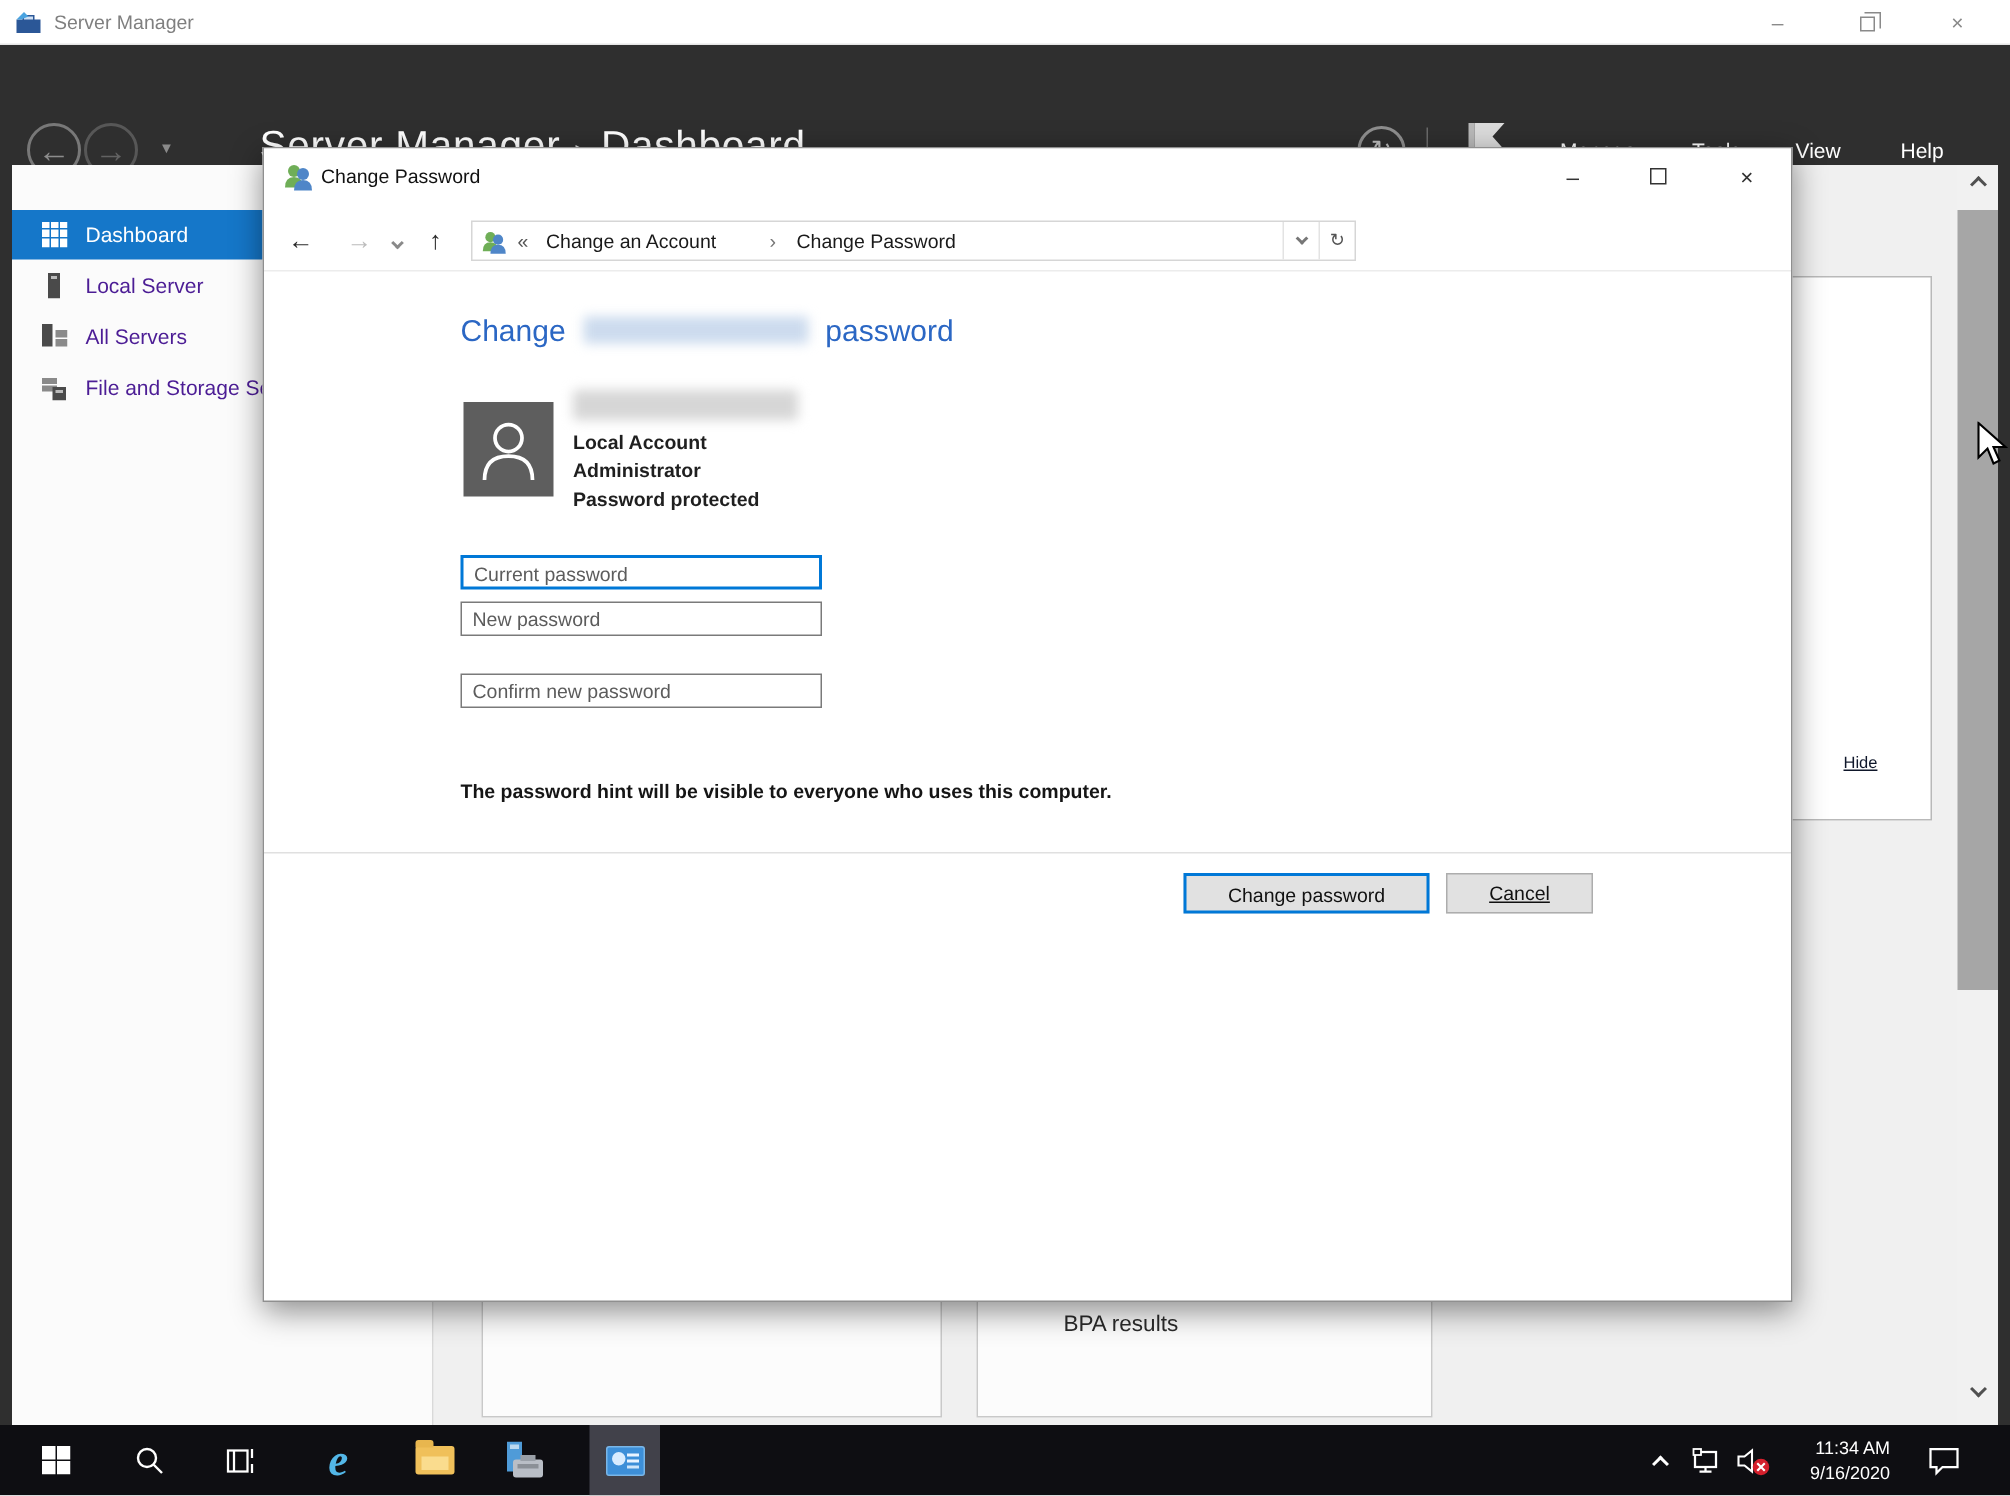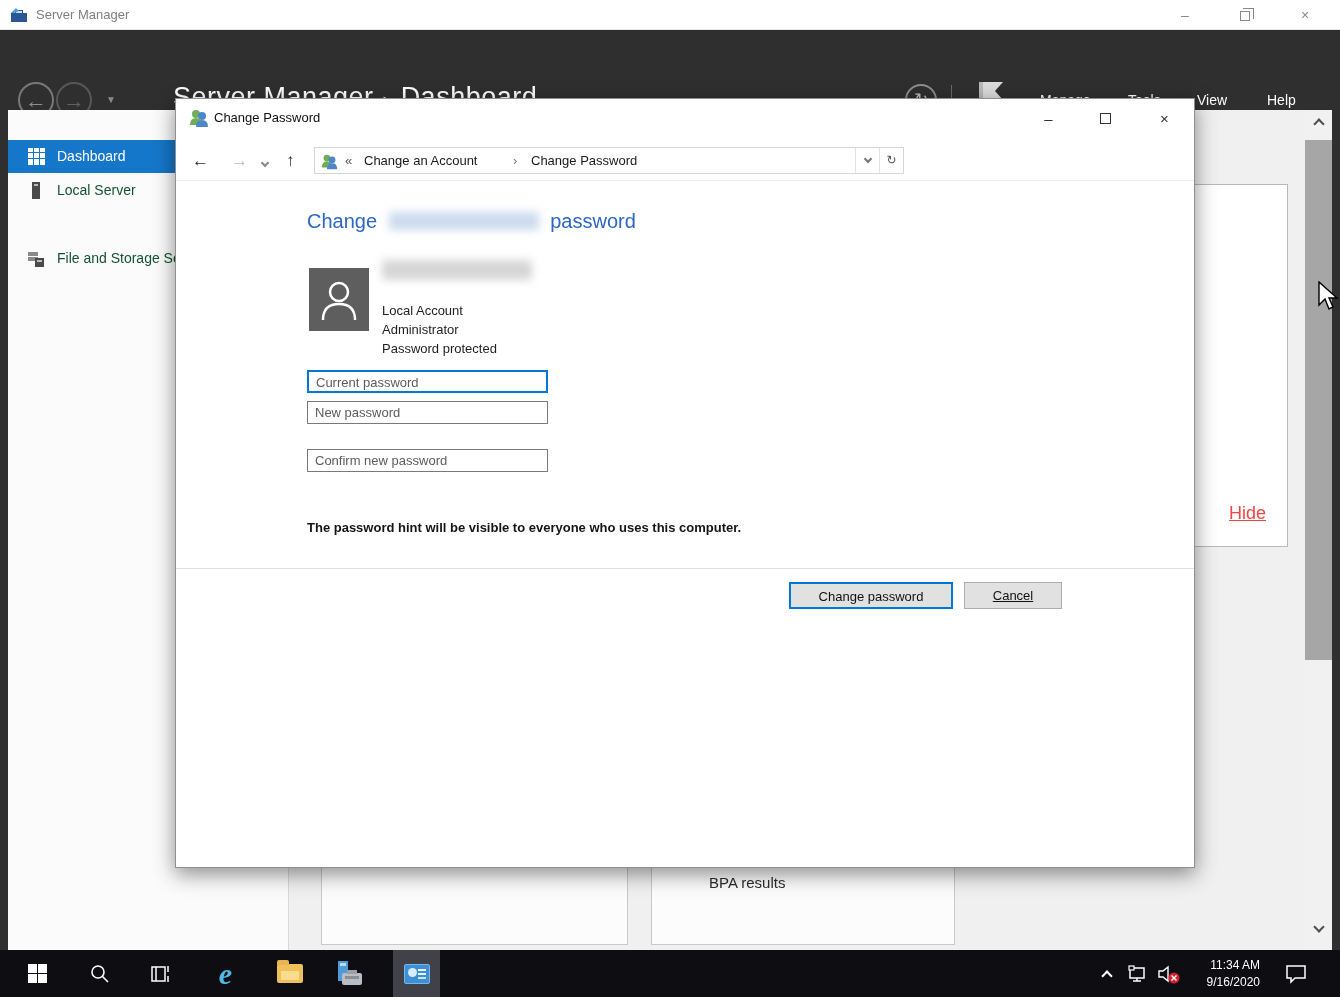--- a/index.html
+++ b/index.html
@@ -21,31 +21,31 @@
   .smcrumb .sep { font-size:13px; color:#d8d8d8; margin:0 10px; vertical-align:3px; }
   .smmenu { position:absolute; top:62px; font-size:14px; color:#ffffff; }
   .hdr-caret { position:absolute; top:66px; left:881px; color:#9a9a9a; font-size:11px; }
   .hdr-sep { position:absolute; left:951px; top:55px; width:1px; height:30px; background:#6a6a6a; }
 
   
   .edge { background:#2f2f2f; }
 
   
   .sidebar { left:8px; top:110px; width:281px; height:840px; background:#fbfbfb; border-right:1px solid #d9d9d9; }
-  .sbitem { position:absolute; left:0; width:281px; height:33px; font-size:14px; color:#14532d; }
+  .sbitem { position:absolute; left:0; width:281px; height:33px; font-size:14px; color:#4c1d95; }
   .sbitem .lbl { position:absolute; left:49px; top:8px; white-space:nowrap; }
   .sbitem.sel { background:#1577c9; color:#ffffff; }
   .sbicon { position:absolute; left:20px; top:8px; width:17px; height:17px; }
 
   
   .mainarea { left:289px; top:110px; width:1016px; height:840px; background:#f0f0f0; }
   .wtile { background:#ffffff; border:1px solid #b9b9b9; }
   .btile { background:#fcfcfc; border:1px solid #c9c9c9; }
   .bpa { font-size:15px; color:#2b2b2b; }
-  .hide-lbl { font-size:18px; color:#ef4444;text-decoration:underline; }
+  .hide-lbl { font-size:11px; color:#0f172a;text-decoration:underline; }
 
   
   .scrollbar { left:1305px; top:110px; width:27px; height:840px; background:#f1f1f1; }
   .sb-btn { position:absolute; left:0; width:27px; height:28px; background:#f1f1f1; color:#505050; text-align:center; font-size:11px; line-height:28px; }
   .sb-thumb { position:absolute; left:0; top:30px; width:27px; height:520px; background:#a6a6a6; }
   .chev { display:inline-block; width:8px; height:8px; border-right:2px solid #505050; border-bottom:2px solid #505050; }
   .chev.up { transform:rotate(-135deg); margin-top:4px; }
   .chev.down { transform:rotate(45deg); margin-bottom:4px; }
 
   
@@ -57,21 +57,21 @@
   .dlg-nav { position:absolute; left:0; top:42px; width:1018px; height:40px; background:#ffffff; border-bottom:1px solid #ececec; }
   .navglyph { position:absolute; top:10px; font-size:17px; }
   .addrbox { position:absolute; left:138px; top:6px; width:590px; height:27px; border:1px solid #d6d6d6; background:#ffffff; font-size:13px; color:#1a1a1a; }
   .addrbox .crumb { position:absolute; top:5px; white-space:nowrap; }
   .addr-btn { position:absolute; top:0; height:25px; border-left:1px solid #e3e3e3; width:24px; text-align:center; line-height:25px; color:#555; font-size:12px; }
   .searchbox { position:absolute; left:741px; top:6px; width:262px; height:27px; border:1px solid #d6d6d6; background:#ffffff; }
   .searchbox .ph { position:absolute; left:9px; top:5px; font-size:13px; color:#8a8a8a; }
   .heading { position:absolute; left:131px; top:111px; font-size:20px; color:#2b67c4; }
   .blurbox { display:inline-block; filter:blur(4px); border-radius:2px; }
   .avatar { position:absolute; left:133px; top:169px; width:60px; height:63px; background:#5e5e5e; }
-  .acct-line { position:absolute; left:206px; font-size:13px; font-weight:400; color:#1f1f1f;margin-top:16px; }
+  .acct-line { position:absolute; left:206px; font-size:13px; font-weight:700; color:#1f1f1f; }
   .pwinput { position:absolute; left:131px; width:241px; height:23px; background:#ffffff; border:1px solid #7a7a7a; font-size:13px; color:#5c5c5c; line-height:21px; padding-left:7px; }
   .pwinput.focused { border:2px solid #0078d7; }
   .caption { position:absolute; left:131px; font-size:13px; font-weight:700; color:#151515; white-space:nowrap; }
   .dlg-sepline { position:absolute; left:0; top:469px; width:1018px; height:1px; background:#e0e0e0; }
   .btn { position:absolute; top:483px; height:27px; background:#e1e1e1; font-size:13px; color:#111; text-align:center; line-height:25px; }
   .btn.default { border:2px solid #0078d7; }
   .btn.normal { border:1px solid #adadad;text-decoration:underline; }
 
   
   .taskbar { left:0; top:950px; width:1340px; height:47px; background:#0e0e12; }
@@ -161,20 +161,28 @@
       </svg>
       <span class="lbl">Dashboard</span>
     </div>
     <div class="sbitem" style="top:64px">
       <svg class="sbicon" viewBox="0 0 17 17">
         <rect x="4" y="0" width="8" height="17" fill="#4a4a4a"></rect>
           <rect x="6" y="2" width="4" height="2" fill="#bbb"></rect>
       </svg>
       <span class="lbl">Local Server</span>
     </div>
+    <div class="sbitem" style="top:98px">
+      <svg class="sbicon" viewBox="0 0 17 17">
+        <rect x="0" y="0" width="7" height="15" fill="#4a4a4a"></rect>
+          <rect x="9" y="4" width="8" height="5" fill="#8a8a8a"></rect>
+          <rect x="9" y="10" width="8" height="5" fill="#8a8a8a"></rect>
+      </svg>
+      <span class="lbl">All Servers</span>
+    </div>
     <div class="sbitem" style="top:132px">
       <svg class="sbicon" viewBox="0 0 17 17">
         <rect x="0" y="2" width="10" height="4" fill="#8a8a8a"></rect>
           <rect x="0" y="7" width="10" height="4" fill="#8a8a8a"></rect>
         <rect x="7" y="8" width="9" height="9" fill="#4a4a4a"></rect>
           <rect x="9" y="10" width="5" height="2" fill="#bbb"></rect>
       </svg>
       <span class="lbl">File and Storage Services</span>
     </div>
   </div>

